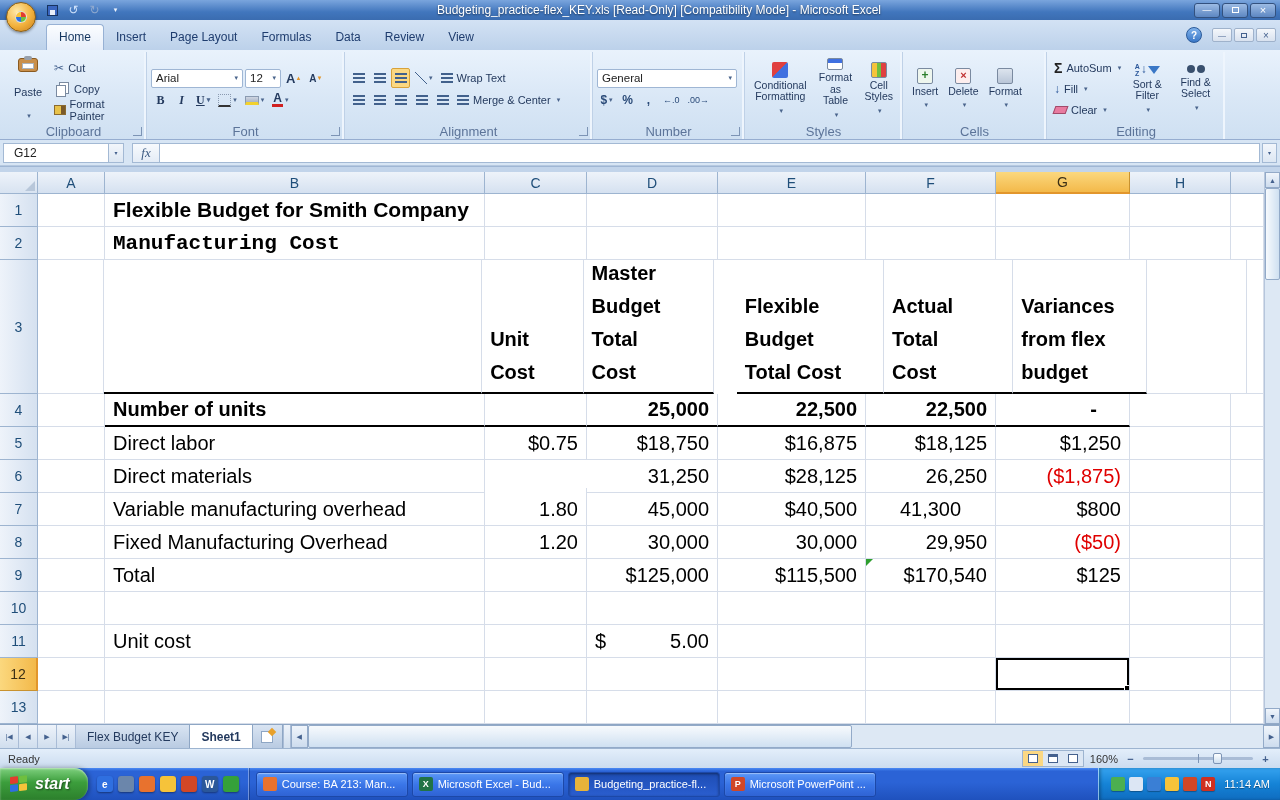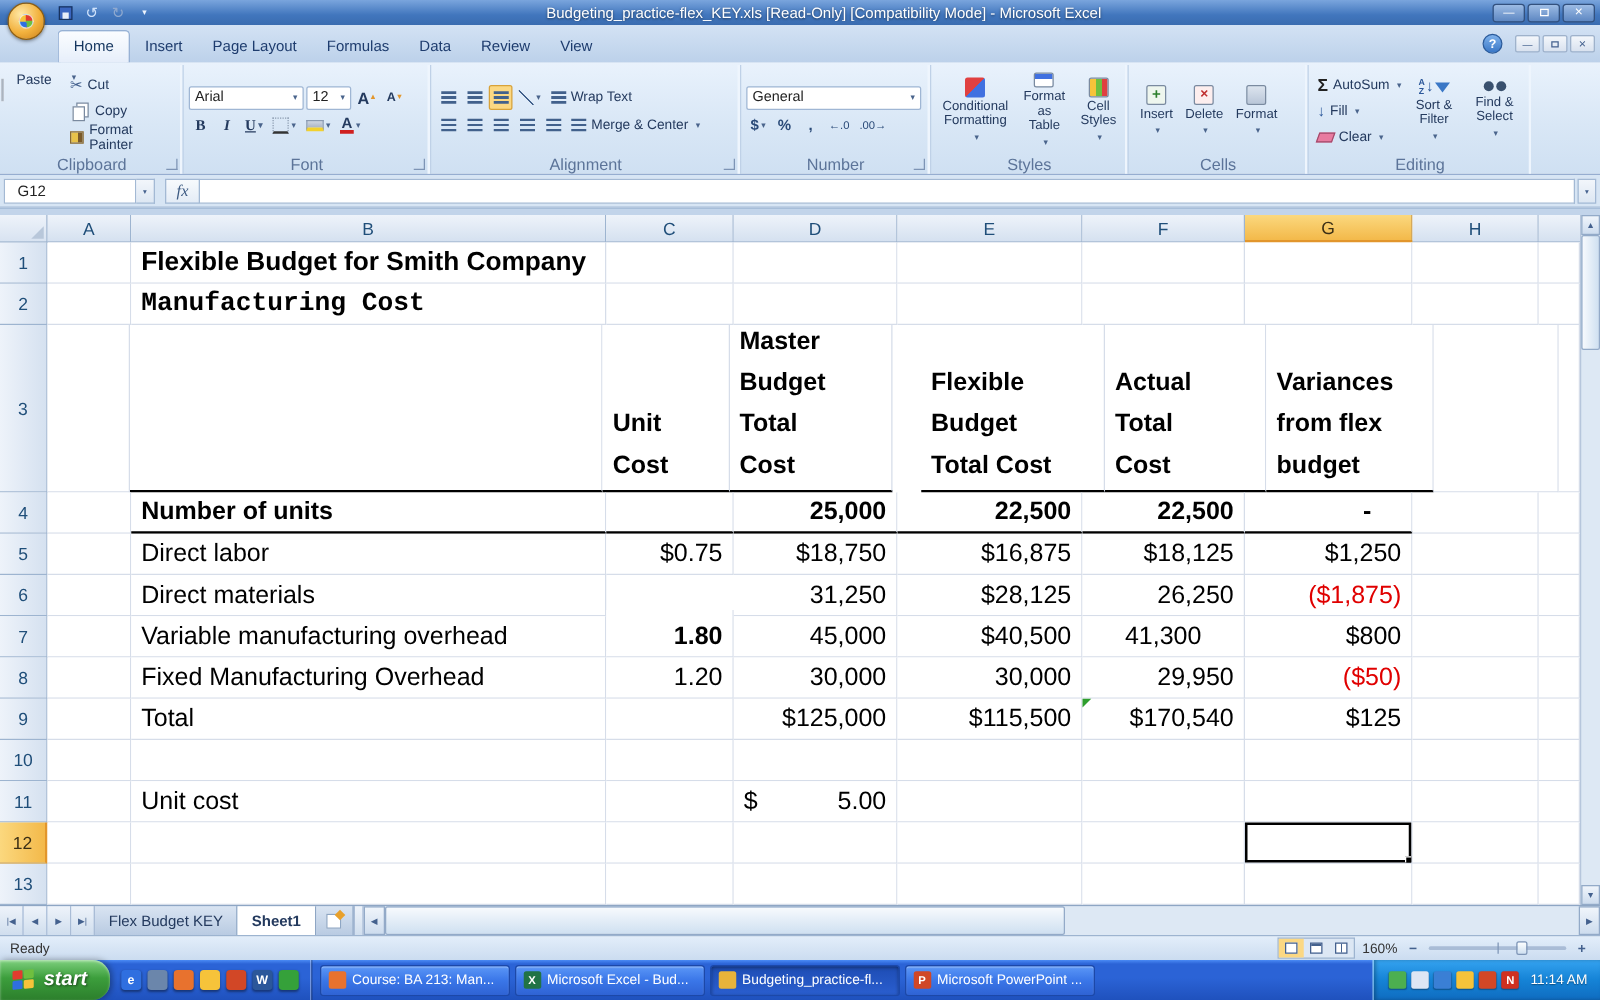--- a/index.html
+++ b/index.html
@@ -58,21 +58,21 @@
   .caret{font-size:7px;color:#4a648c;margin-left:2px;}
   .sbtn{display:flex;align-items:center;gap:4px;font-size:11px;color:#243a5e;height:19px;padding:0 3px;}
   .tbtn{height:20px;min-width:19px;display:flex;align-items:center;justify-content:center;
     font-size:12px;color:#243a5e;padding:0 2px;border:1px solid transparent;border-radius:2px;}
   .tbtn.on{background:#fbd883;border:1px solid #d8a23a;}
   .serif{font-family:"Liberation Serif",serif;font-weight:bold;}
   .serif.i{font-style:italic;} .serif.u span:first-child{text-decoration:underline;}
   .combo{background:#fff;border:1px solid #9fb6d4;border-radius:2px;height:19px;display:flex;
     align-items:center;justify-content:space-between;padding:0 4px;font-size:11.5px;color:#222;}
   .w-font{width:92px;} .w-size{width:36px;} .w-gen{width:140px;}
-  .paste-btn{width:48px;height:62px;display:flex;flex-direction:row;
+  .paste-btn{width:48px;height:62px;display:flex;flex-direction:column;align-items:center;
     justify-content:center;gap:14px;font-size:11px;color:#243a5e;}
   .clipboard-icon{width:20px;height:26px;background:#c98f4a;border:1px solid #8a5a20;border-radius:3px;position:relative;}
   .clipboard-icon::before{content:"";position:absolute;left:5px;top:-3px;right:5px;height:4px;background:#98a0ab;border-radius:2px;}
   .clipboard-icon::after{content:"";position:absolute;left:3px;top:4px;right:3px;bottom:2px;background:#fff;border:1px solid #aab4c0;}
   .copy-icon{width:10px;height:12px;background:#fff;border:1px solid #7a8aa0;
     box-shadow:3px -3px 0 -1px #fff,3px -3px 0 0 #7a8aa0;margin:3px 4px 0 2px;}
   .fp-icon{width:12px;height:10px;background:linear-gradient(90deg,#e8c24a 60%,#7a5a2a 60%);border:1px solid #8a6a30;}
   .cut-glyph{font-size:12px;color:#44618e;}
   .ga{font-weight:bold;font-size:13px;} .ga.sm{font-size:10px;}
   .tiny{font-size:6px;color:#e2962c;}
@@ -706,21 +706,21 @@
           </div>
           <div class="cell" style="width: 101px;"></div>
           <div class="cell filler"></div>
         </div>
         <div class="grid-row" style="height: 33px;">
           <div class="rowhdr">7</div>
           <div class="cell" style="width: 67px;"></div>
           <div class="cell" style="width: 380px;">
             <span>Variable manufacturing overhead</span>
           </div>
-          <div class="cell r" style="width: 102px; font-weight: bold;">
+          <div class="cell r" style="width: 102px;">
             <span>1.80</span>
           </div>
           <div class="cell r" style="width: 131px;">
             <span>45,000</span>
           </div>
           <div class="cell r" style="width: 148px;">
             <span>$40,500</span>
           </div>
           <div class="cell r" style="width: 130px; justify-content: center;">
             <span>41,300</span>

